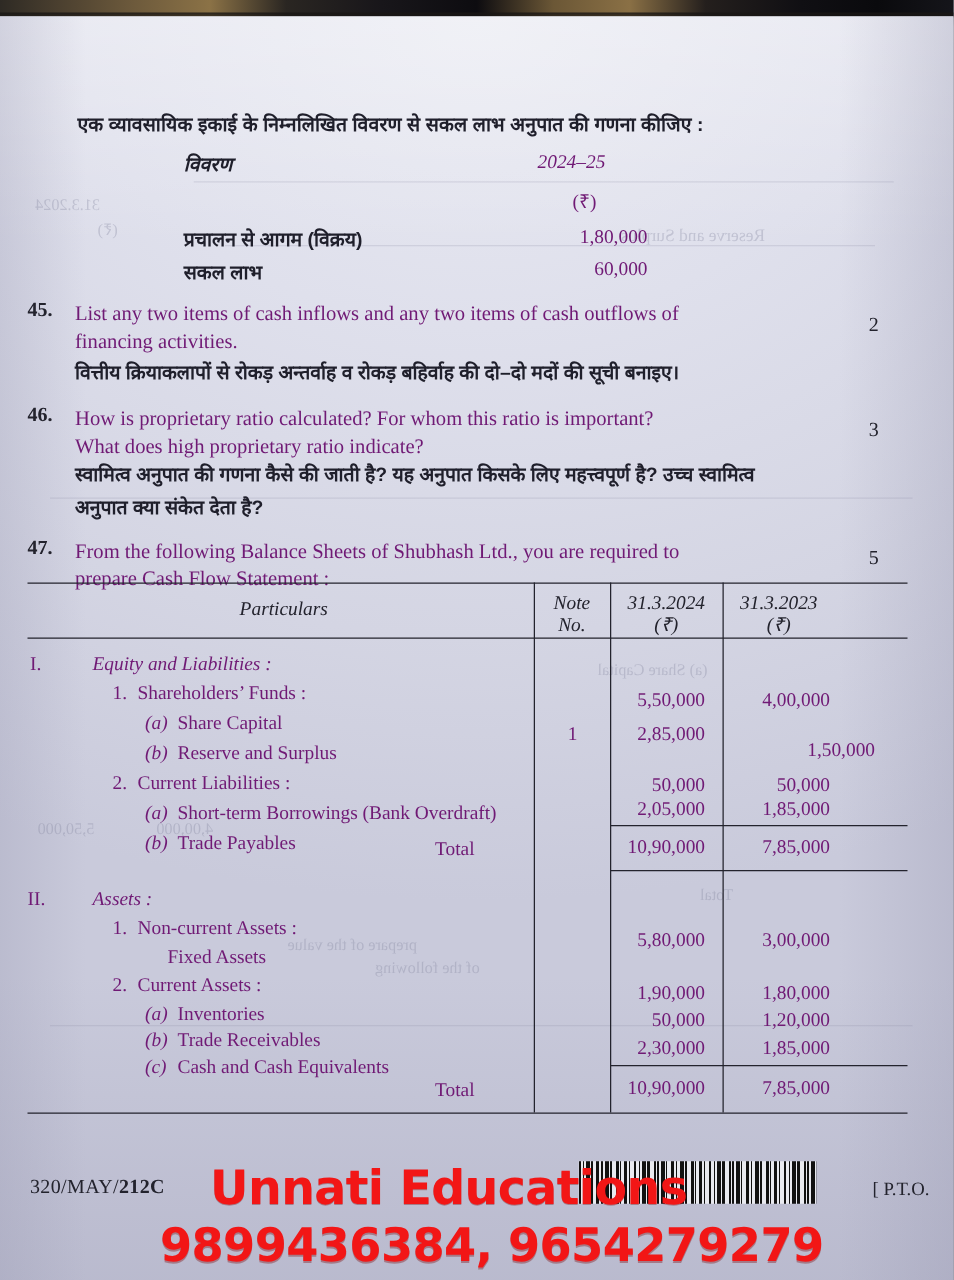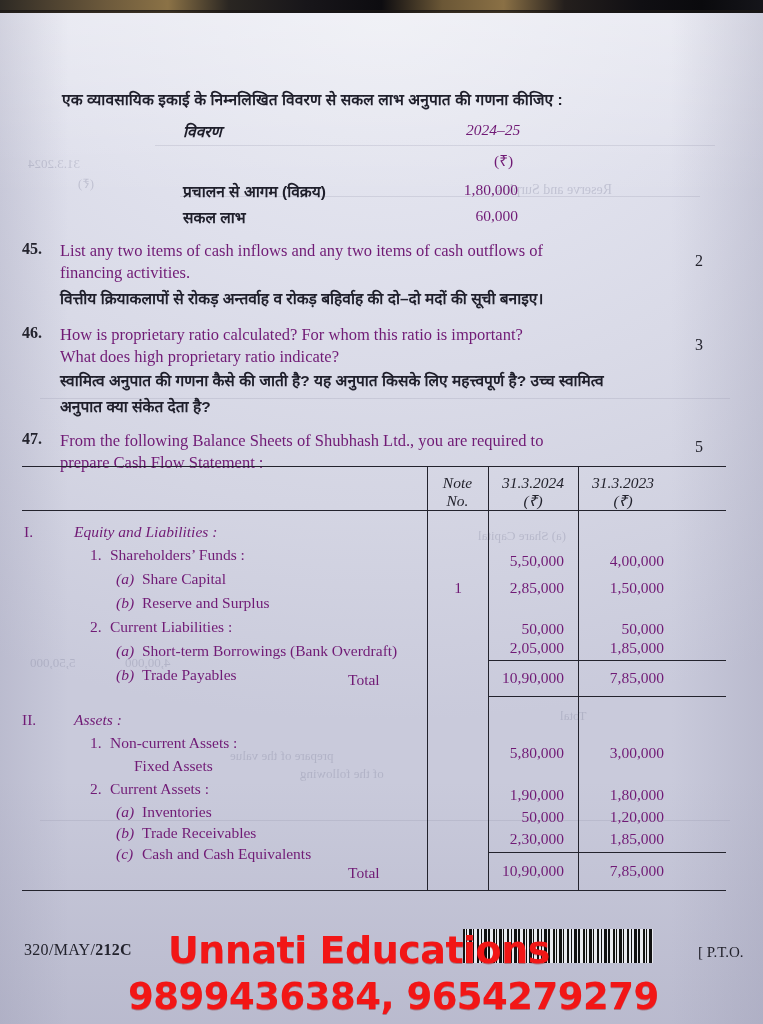--- a/index.html
+++ b/index.html
@@ -76,21 +76,21 @@
     font-family: "Liberation Sans", sans-serif;
     font-weight: 600;
     color: #1f1f2b;
   }
   .eng { font-family: "Liberation Serif", serif; color: #701a75; }
   .ital { font-style: italic; }
   .bold { font-weight: bold; }
 
   
   .q-top-line { position: absolute; font-size: 15.5px; letter-spacing: .1px; }
-  .t-label { position: absolute; font-size: 15.5px; margin-left: 36px; }
+  .t-label { position: absolute; font-size: 15.5px; }
   .t-val   { position: absolute; font-size: 15.5px; text-align: right; width: 120px; }
 
   
   .qnum {
     position: absolute;
     font-family: "Liberation Serif", serif;
     font-weight: bold;
     font-size: 16px;
   }
   .qtext {
@@ -249,20 +249,21 @@
 
     <div class="rule" style="left:466px; top:194px; width:238px;"></div>
     <div class="rule" style="left:466px; top:230px; width:238px;"></div>
 
     <div class="rule" style="left:466px; top:386px; width:238px;"></div>
 
     <div class="vrule" style="left:405px; top:0px;   height:424px;"></div>
     <div class="vrule" style="left:466px; top:0px;   height:424px;"></div>
     <div class="vrule" style="left:556px; top:0px;   height:424px;"></div>
 
+    <div class="th" style="left:80px;  top:12px; width:250px;">Particulars</div>
     <div class="th" style="left:405px; top:7px;  width:61px;">Note</div>
     <div class="th" style="left:405px; top:25px; width:61px;">No.</div>
     <div class="th" style="left:466px; top:7px;  width:90px;">31.3.2024</div>
     <div class="th" style="left:466px; top:25px; width:90px;">(₹)</div>
     <div class="th" style="left:556px; top:7px;  width:90px;">31.3.2023</div>
     <div class="th" style="left:556px; top:25px; width:90px;">(₹)</div>
 
     <div class="roman eng" style="left:2px; top:57px;">I.</div>
     <div class="cell-p eng ital" style="left:26px; top:57px;">Equity and Liabilities :</div>
 
@@ -270,21 +271,21 @@
     <div class="cell-p eng" style="left:62px; top:80px;">Shareholders’ Funds :</div>
 
     <div class="cell-p eng ital" style="left:68px; top:104px;">(a)</div>
     <div class="cell-p eng" style="left:94px; top:104px;">Share Capital</div>
     <div class="cell-n eng" style="left:466px; top:86px; width:76px;">5,50,000</div>
     <div class="cell-n eng" style="left:556px; top:86px; width:86px;">4,00,000</div>
 
     <div class="cell-p eng ital" style="left:68px; top:128px;">(b)</div>
     <div class="cell-p eng" style="left:94px; top:128px;">Reserve and Surplus</div>
     <div class="cell-n eng" style="left:466px; top:113px; width:76px;">2,85,000</div>
-    <div class="cell-n eng" style="left:556px; top:113px; width:86px;">1,50,000</div>
+    <div class="cell-n eng" style="left:556px; top:126px; width:86px;padding-left:36px;">1,50,000</div>
     <div class="cell-note eng" style="left:406px; top:113px;">1</div>
 
     <div class="cell-p eng" style="left:42px; top:152px;">2.</div>
     <div class="cell-p eng" style="left:62px; top:152px;">Current Liabilities :</div>
 
     <div class="cell-p eng ital" style="left:68px; top:176px;">(a)</div>
     <div class="cell-p eng" style="left:94px; top:176px;">Short-term Borrowings (Bank Overdraft)</div>
     <div class="cell-n eng" style="left:466px; top:154px; width:76px;">50,000</div>
     <div class="cell-n eng" style="left:556px; top:154px; width:86px;">50,000</div>
 

